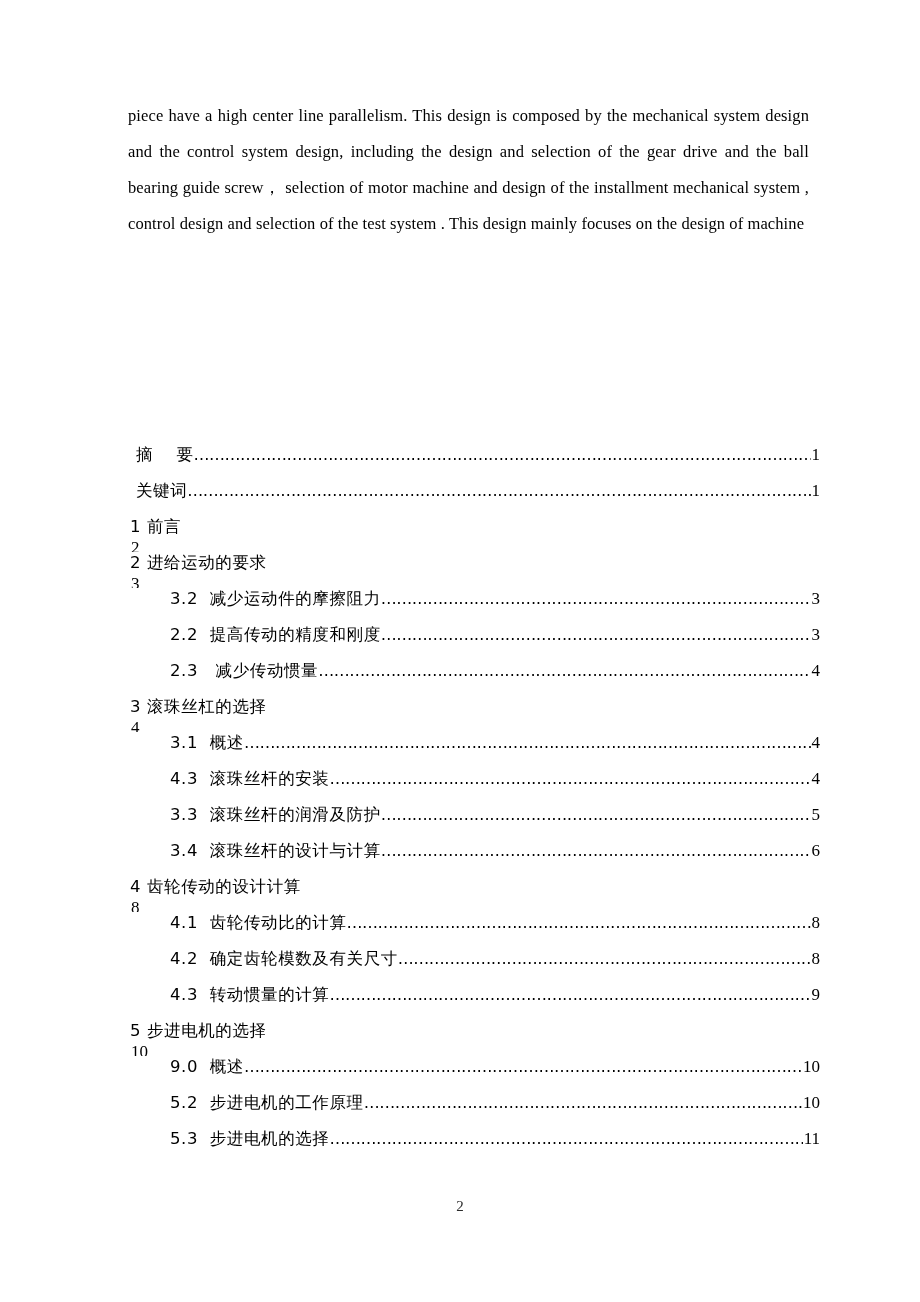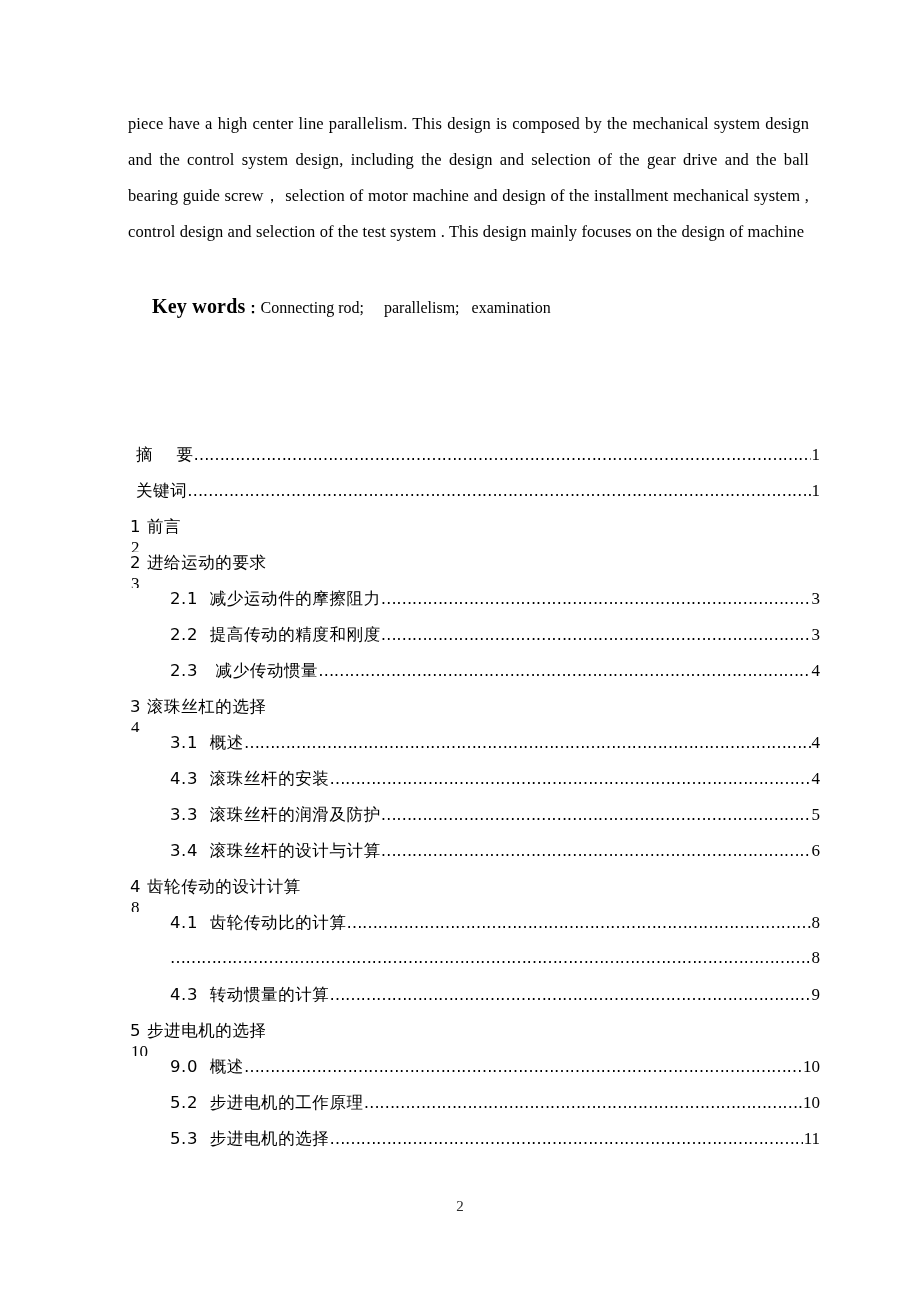--- a/index.html
+++ b/index.html
@@ -21,21 +21,21 @@
     left: 0;
     top: 0;
     width: 920px;
     height: 1302px;
   }
 
   
   .abstract-block {
     position: absolute;
     left: 128px;
-    top: 106px;
+    top: 98px;
     width: 681px;
   }
   .abstract-para {
     margin: 0;
     font-size: 16.5px;
     line-height: 36px;
     text-align: justify;
     text-justify: inter-word;
     letter-spacing: 0.1px;
   }
@@ -135,41 +135,38 @@
 </style>
 </head>
 <body>
 
 <div class="page">
 
   <div class="abstract-block">
     <p class="abstract-para">piece have a high center line parallelism. This design is composed by the mechanical system design and the control system design, including the design and selection of the gear drive and the ball bearing guide screw， selection of   motor machine and design of the installment mechanical system , control design and selection of the test system . This design mainly focuses on the design of machine</p>
   </div>
 
-  <div class="keywords-line">
-    <span class="kw-label">Key words</span><span class="kw-colon">：</span><span class="kw-value">Connecting rod;     parallelism;   examination</span>
-  </div>
 
 
   <div class="toc" id="toc-list">
       <div class="toc-row lvl0"><span class="toc-label">摘    要</span><span class="toc-leader">……………………………………………………………………………………………………………………………………………………………………………………………………………………………………………</span><span class="toc-page">1</span></div>
       <div class="toc-row lvl0"><span class="toc-label">关键词</span><span class="toc-leader">……………………………………………………………………………………………………………………………………………………………………………………………………………………………………………</span><span class="toc-page">1</span></div>
       <div class="toc-row lvl1"><span class="toc-label">1 前言</span><span class="toc-leader">……………………………………………………………………………………………………………………………………………………………………………………………………………………………………………</span><span class="toc-page">2</span></div>
       <div class="toc-row lvl1"><span class="toc-label">2 进给运动的要求 </span><span class="toc-leader">……………………………………………………………………………………………………………………………………………………………………………………………………………………………………………</span><span class="toc-page">3</span></div>
-      <div class="toc-row lvl2"><span class="toc-label">2.1  减少运动件的摩擦阻力</span><span class="toc-leader">……………………………………………………………………………………………………………………………………………………………………………………………………………………………………………</span><span class="toc-page">3</span></div>
+      <div class="toc-row lvl2"><span class="toc-label">3.2  减少运动件的摩擦阻力</span><span class="toc-leader">……………………………………………………………………………………………………………………………………………………………………………………………………………………………………………</span><span class="toc-page">3</span></div>
       <div class="toc-row lvl2"><span class="toc-label">2.2  提高传动的精度和刚度</span><span class="toc-leader">……………………………………………………………………………………………………………………………………………………………………………………………………………………………………………</span><span class="toc-page">3</span></div>
       <div class="toc-row lvl2"><span class="toc-label">2.3   减少传动惯量</span><span class="toc-leader">……………………………………………………………………………………………………………………………………………………………………………………………………………………………………………</span><span class="toc-page">4</span></div>
       <div class="toc-row lvl1"><span class="toc-label">3 滚珠丝杠的选择 </span><span class="toc-leader">……………………………………………………………………………………………………………………………………………………………………………………………………………………………………………</span><span class="toc-page">4</span></div>
       <div class="toc-row lvl2"><span class="toc-label">3.1  概述</span><span class="toc-leader">……………………………………………………………………………………………………………………………………………………………………………………………………………………………………………</span><span class="toc-page">4</span></div>
       <div class="toc-row lvl2"><span class="toc-label">4.3  滚珠丝杆的安装</span><span class="toc-leader">……………………………………………………………………………………………………………………………………………………………………………………………………………………………………………</span><span class="toc-page">4</span></div>
       <div class="toc-row lvl2"><span class="toc-label">3.3  滚珠丝杆的润滑及防护</span><span class="toc-leader">……………………………………………………………………………………………………………………………………………………………………………………………………………………………………………</span><span class="toc-page">5</span></div>
       <div class="toc-row lvl2"><span class="toc-label">3.4  滚珠丝杆的设计与计算</span><span class="toc-leader">……………………………………………………………………………………………………………………………………………………………………………………………………………………………………………</span><span class="toc-page">6</span></div>
       <div class="toc-row lvl1"><span class="toc-label">4 齿轮传动的设计计算 </span><span class="toc-leader">……………………………………………………………………………………………………………………………………………………………………………………………………………………………………………</span><span class="toc-page">8</span></div>
       <div class="toc-row lvl2"><span class="toc-label">4.1  齿轮传动比的计算</span><span class="toc-leader">……………………………………………………………………………………………………………………………………………………………………………………………………………………………………………</span><span class="toc-page">8</span></div>
-      <div class="toc-row lvl2"><span class="toc-leader">……………………………………………………………………………………………………………………………………………………………………………………………………………………………………………</span><span class="toc-page">8</span></div>
+      <div class="toc-row lvl2"><span class="toc-label">4.2  确定齿轮模数及有关尺寸</span><span class="toc-leader">……………………………………………………………………………………………………………………………………………………………………………………………………………………………………………</span><span class="toc-page">8</span></div>
       <div class="toc-row lvl2"><span class="toc-label">4.3  转动惯量的计算</span><span class="toc-leader">……………………………………………………………………………………………………………………………………………………………………………………………………………………………………………</span><span class="toc-page">9</span></div>
       <div class="toc-row lvl1"><span class="toc-label">5 步进电机的选择</span><span class="toc-leader">……………………………………………………………………………………………………………………………………………………………………………………………………………………………………………</span><span class="toc-page">10</span></div>
       <div class="toc-row lvl2"><span class="toc-label">9.0  概述</span><span class="toc-leader">……………………………………………………………………………………………………………………………………………………………………………………………………………………………………………</span><span class="toc-page">10</span></div>
       <div class="toc-row lvl2"><span class="toc-label">5.2  步进电机的工作原理</span><span class="toc-leader">……………………………………………………………………………………………………………………………………………………………………………………………………………………………………………</span><span class="toc-page">10</span></div>
       <div class="toc-row lvl2"><span class="toc-label">5.3  步进电机的选择</span><span class="toc-leader">……………………………………………………………………………………………………………………………………………………………………………………………………………………………………………</span><span class="toc-page">11</span></div>
     </div>
 
   <div class="footer-pageno">2</div>
 
 </div>

